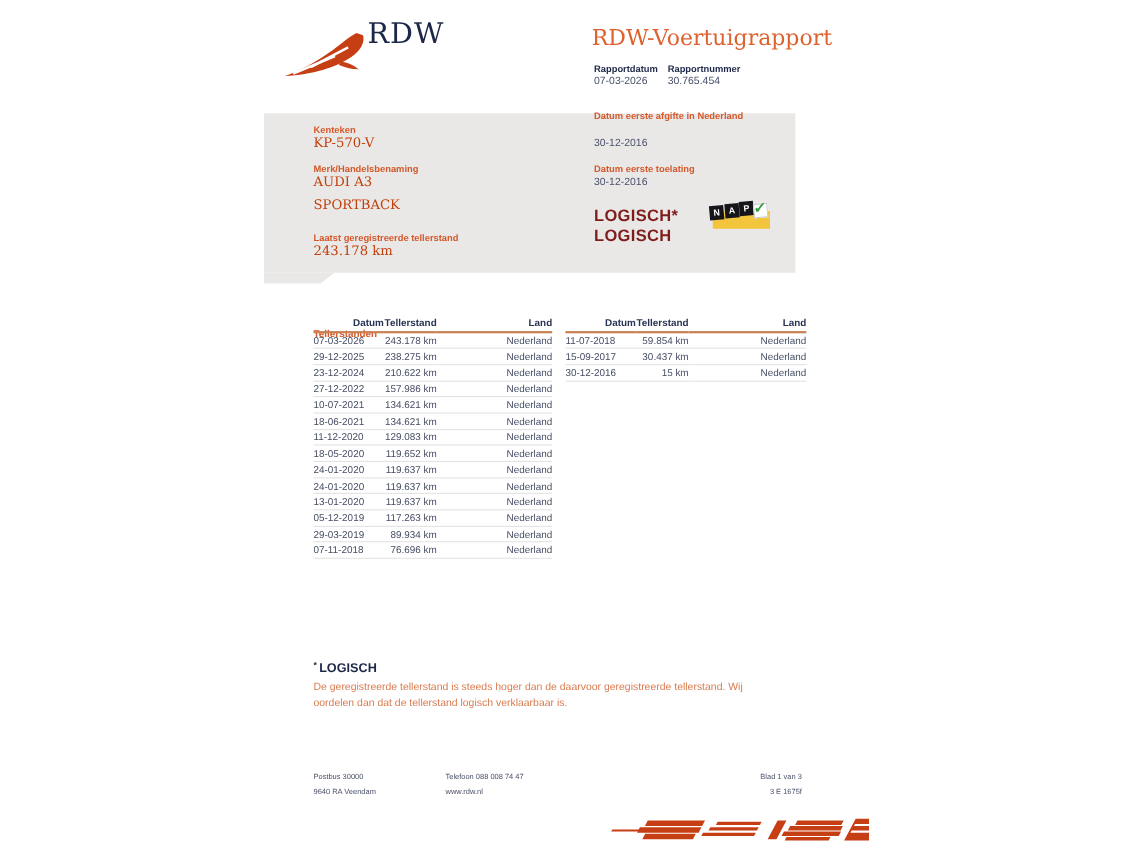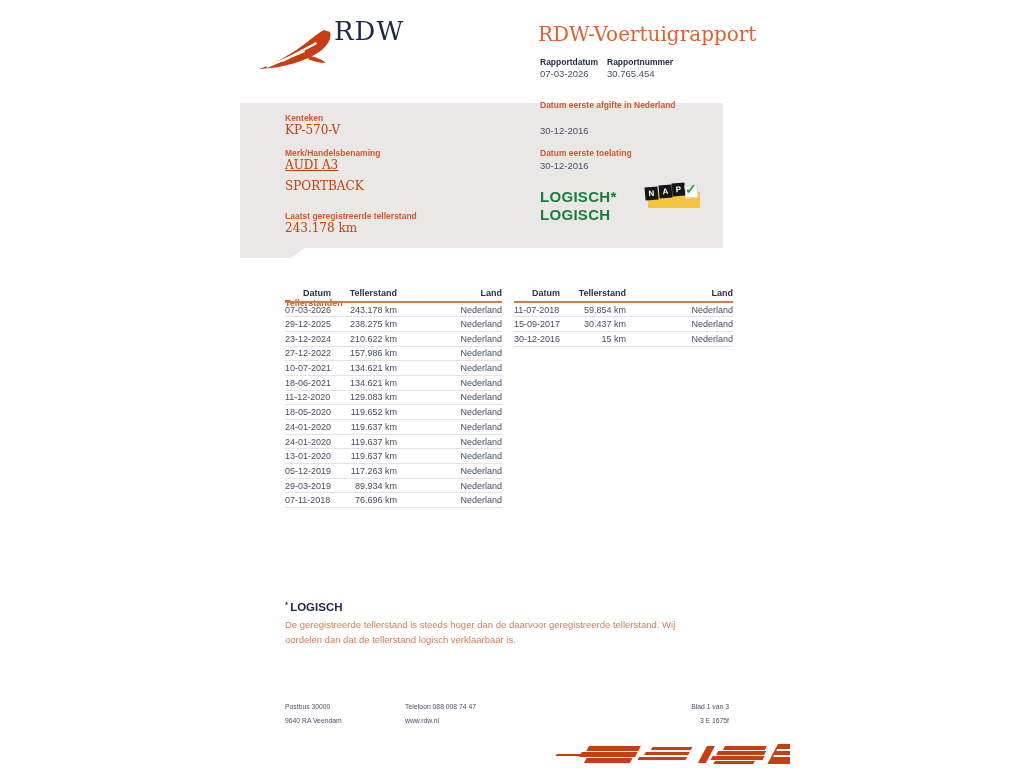--- a/index.html
+++ b/index.html
@@ -17,35 +17,35 @@
   .meta-label { font-size:8.5px; font-weight:bold; color:#1d2849; }
   .meta-value { font-size:9.5px; color:#49506a; }
 
   
   .graybox { left:240px; top:103px; width:483px; height:145px; background:#eae8e7; }
   .graybox-tail { left:240px; top:248px; width:64px; height:10px; background:#eae8e7;
                   clip-path:polygon(0 0,100% 0,80% 100%,0 100%); }
   .fld-label { font-size:8.5px; font-weight:bold; color:#d4582a; }
   .fld-serif { font-family:"DejaVu Serif", serif; font-size:12px; color:#c2410c; }
   .fld-small { font-size:9.5px; color:#49506a; }
-  .oordeel { font-size:15px; font-weight:bold; color:#15803d; line-height:18px; letter-spacing:0.3px; }
+  .oordeel { font-size:15px; font-weight:bold; color:#7f1d1d; line-height:18px; letter-spacing:0.3px; }
 
   
   .nap { left:645px; top:183px; width:60px; height:28px; }
   .nap-yellow { position:absolute; left:3px; top:9px; width:52px; height:16px; background:#f2c53d; }
   .nap-sq { position:absolute; width:13px; height:13px; background:#16161a; color:#fff;
             font-size:8px; font-weight:bold; text-align:center; line-height:13px; transform:rotate(-5deg); }
   .nap-check-box { position:absolute; left:40px; top:2px; width:13px; height:13px;
                    background:#fff; border:1px solid #cfcfcf; transform:rotate(-5deg); }
   .nap-check { position:absolute; left:40px; top:-2px; color:#2e9e3e; font-size:14px; font-weight:bold; }
 
   
   .tbl-title { font-size:9px; font-weight:bold; color:#d4582a;margin-top:21px; }
   table.readings { border-collapse:collapse; table-layout:fixed; }
-  table.readings th { font-size:9px; font-weight:bold; color:#283252; text-align:center;
+  table.readings th { font-size:9px; font-weight:bold; color:#283252; text-align:right;
                       border-bottom:2px solid #c97f50; padding:0 0 3px 0; }
   table.readings th.num, table.readings td.num { text-align:right; }
   table.readings td { font-size:9px; color:#454d63; border-bottom:1px solid #e3e3e3;
                       height:14.7px; padding:0; vertical-align:middle; }
   .t-left { left:285px; top:288px; width:217px; }
   .t-right { left:514px; top:288px; width:219px; }
   .t-left col.c1, .t-right col.c1 { width:64px; }
   .t-left col.c2, .t-right col.c2 { width:48px; }
 
   
@@ -79,21 +79,21 @@
   <div class="abs meta-label" style="left:607px; top:57px;">Rapportnummer</div>
   <div class="abs meta-value" style="left:607px; top:68px;">30.765.454</div>
 
   <div class="abs graybox"></div>
   <div class="abs graybox-tail"></div>
 
   <div class="abs fld-label" style="left:285px; top:113px;">Kenteken</div>
   <div class="abs fld-serif" style="left:285px; top:123px;">KP-570-V</div>
 
   <div class="abs fld-label" style="left:285px; top:148px;">Merk/Handelsbenaming</div>
-  <div class="abs fld-serif" style="left:285px; top:158px;text-decoration:underline;">AUDI A3</div>
+  <div class="abs fld-serif" style="left:285px; top:158px;">AUDI A3</div>
   <div class="abs fld-serif" style="left:285px; top:179px;">SPORTBACK</div>
 
   <div class="abs fld-label" style="left:285px; top:211px;">Laatst geregistreerde tellerstand</div>
   <div class="abs fld-serif" style="left:285px; top:221px;">243.178 km</div>
 
   <div class="abs fld-label" style="left:540px; top:100px;">Datum eerste afgifte in Nederland</div>
   <div class="abs fld-small" style="left:540px; top:125px;">30-12-2016</div>
 
   <div class="abs fld-label" style="left:540px; top:148px;">Datum eerste toelating</div>
   <div class="abs fld-small" style="left:540px; top:160px;">30-12-2016</div>

